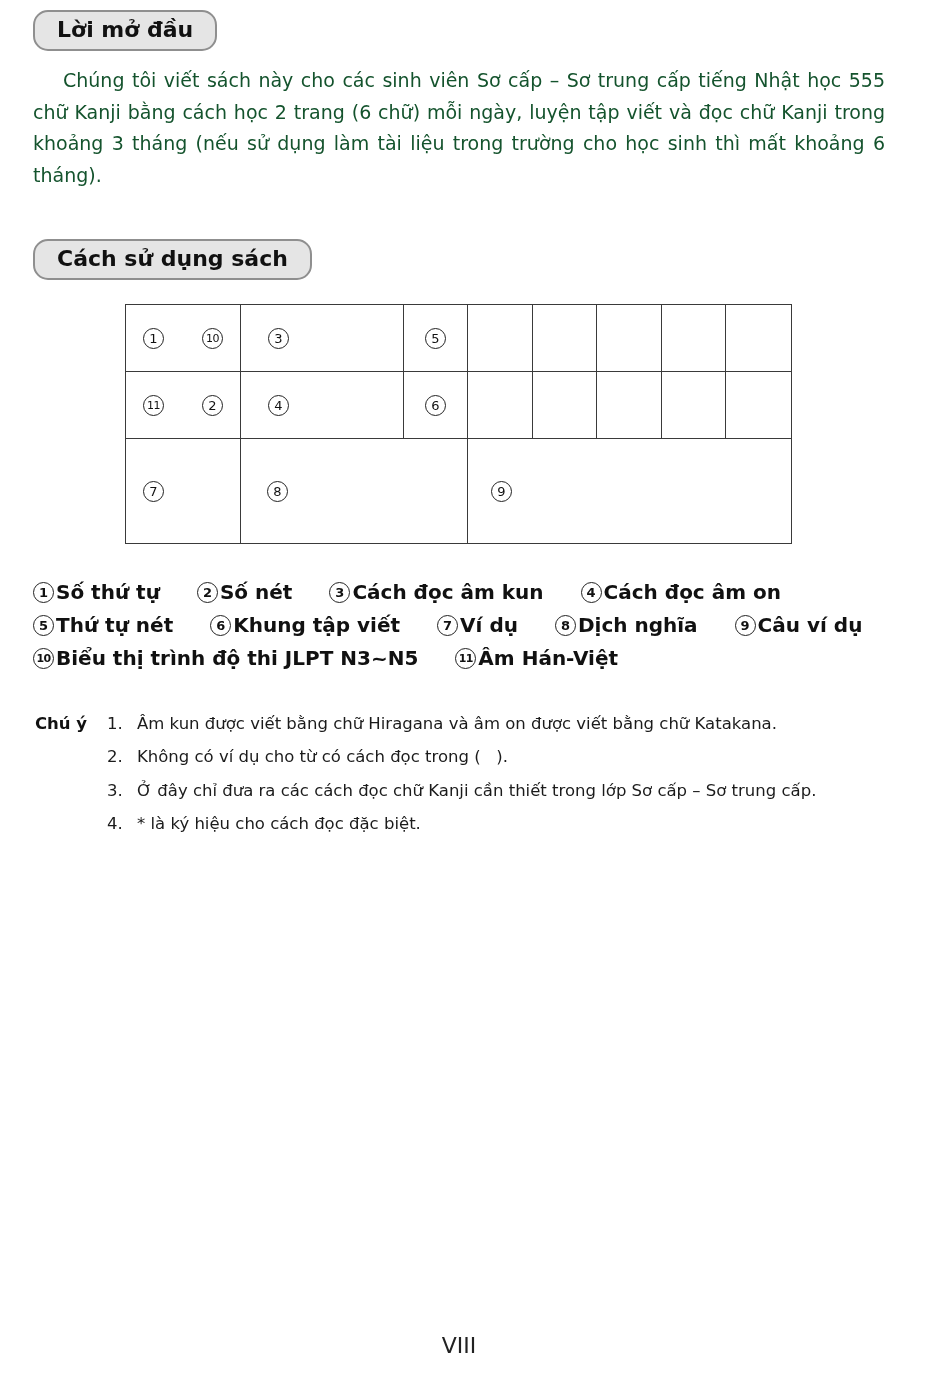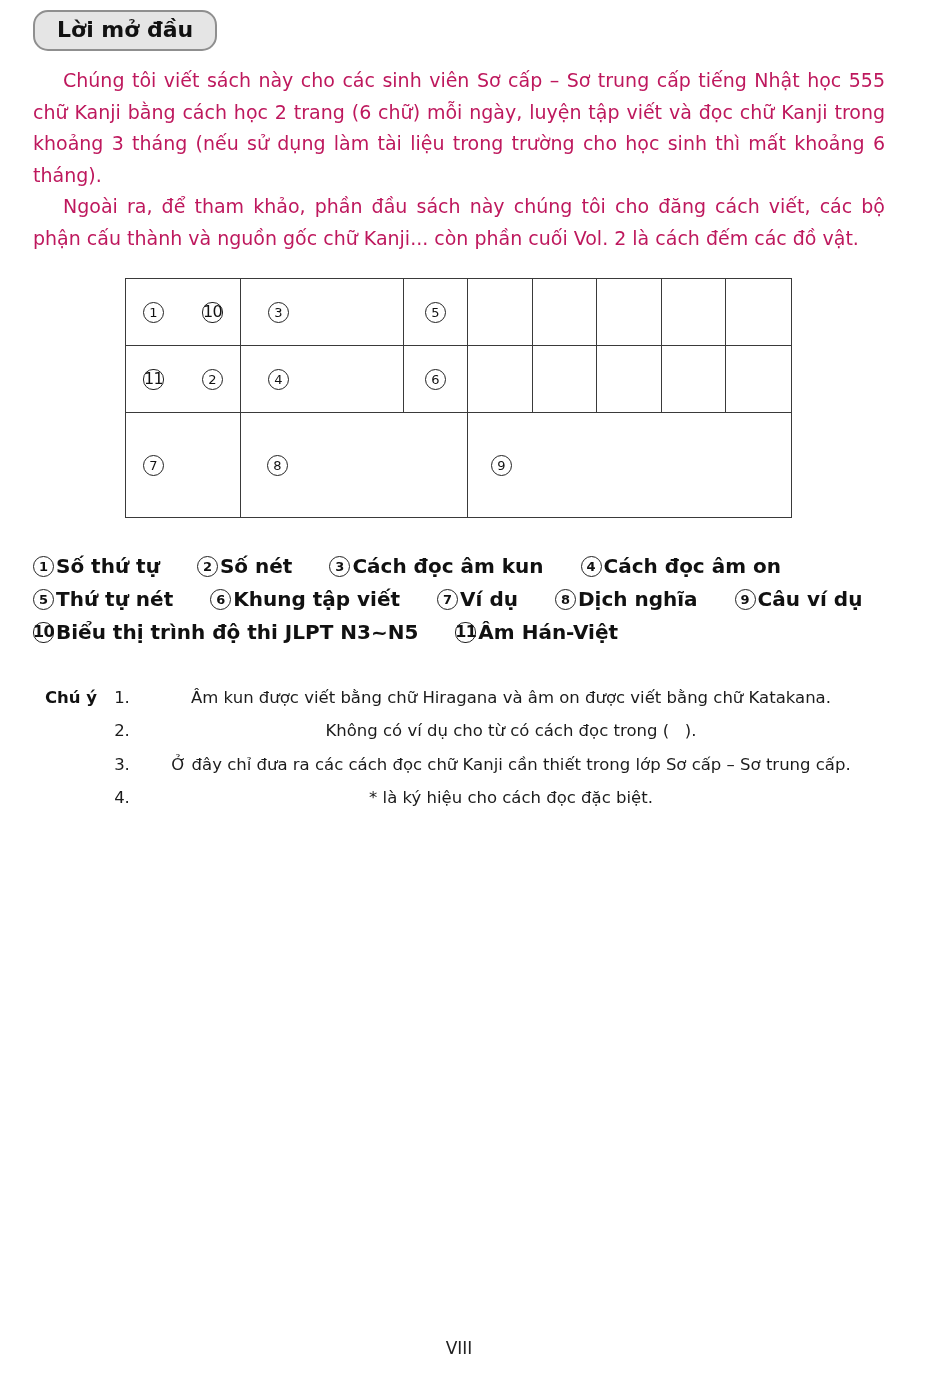--- a/index.html
+++ b/index.html
@@ -33,21 +33,21 @@
   }
   .badge-2 { margin-top: 48px; }
 
   
   .paragraphs { margin-top: 14px; }
   .paragraphs p {
     font-size: 19px;
     line-height: 1.66;
     text-align: justify;
     text-indent: 30px;
-    color: #be185d;
+    color: #14532d;
   }
 
   
   .fig-grid {
     display: grid;
     grid-template-columns: 115px 163px 64px repeat(5, 64.6px);
     grid-template-rows: 67px 67px 104px;
     border: 1px solid #3a3a3a;
     width: max-content;
     margin: 24px 0 0 92px;
@@ -77,21 +77,21 @@
     width: 21px;
     height: 21px;
     flex: none;
     border: 1.3px solid #222;
     border-radius: 50%;
     font-size: 13px;
     line-height: 1;
     color: #111;
     font-weight: normal;
   }
-  .cnum.two { font-size: 16px; letter-spacing: -0.6px; border-radius: 10px; }
+  .cnum.two { font-size: 11px; letter-spacing: -0.6px; }
 
   
   .legend { margin-top: 36px; }
   .legend-line {
     display: flex;
     align-items: center;
     column-gap: 37px;
     margin-bottom: 9px;
   }
   .legend-item {
@@ -112,21 +112,20 @@
     font-size: 19px;
     line-height: 1.64;
     color: #1b1b1b;
   }
 
   
   .notes {
     display: flex;
     margin-top: 34px;
     padding-left: 2px;
-    text-align: center;
   }
   .notes-label {
     width: 72px;
     flex: none;
     font-size: 16.5px;
     font-weight: bold;
     color: #111;
     padding-top: 1px;
   }
   .notes-list { flex: 1; }
@@ -136,39 +135,41 @@
     font-size: 16.5px;
     line-height: 1.35;
     color: #1b1b1b;
   }
   .note-num { width: 30px; flex: none; }
   .note-text { flex: 1; }
 
   .page-number {
     margin-top: auto;
     text-align: center;
-    font-size: 17px;
+    font-size: 22px;
     color: #222;
     padding-bottom: 2px;
   }
 </style>
 </head>
 <body>
 
 <div class="page">
 
   <div class="badge">
     <span>Lời mở đầu</span>
   </div>
 
   <div class="paragraphs">
     <p>Chúng tôi viết sách này cho các sinh viên Sơ cấp – Sơ trung cấp tiếng Nhật học 555 chữ Kanji bằng cách học 2 trang (6 chữ) mỗi ngày, luyện tập viết và đọc chữ Kanji trong khoảng 3 tháng (nếu sử dụng làm tài liệu trong trường cho học sinh thì mất khoảng 6 tháng).</p>
-    <p>Ngoài ra, để tham khảo, phần đầu sách này chúng tôi cho đăng cách viết, các bộ phận cấu thành và nguồn gốc chữ Kanji... còn phần cuối Vol. 2 là cách đếm các đồ vật.</p>
-  </div>
-
+  </div>
+
+  <div class="badge badge-2">
+    <span>Cách sử dụng sách</span>
+  </div>
 
   <div class="fig-grid">
 
     <div class="fg-cell a-cell">
       <span class="cnum">1</span>
       <span class="cnum two">10</span>
     </div>
     <div class="fg-cell b-cell">
       <span class="cnum">3</span>
     </div>

